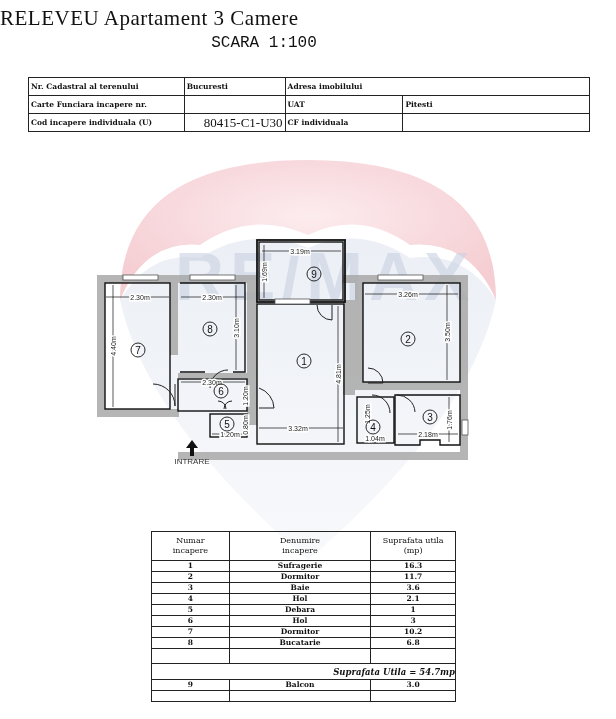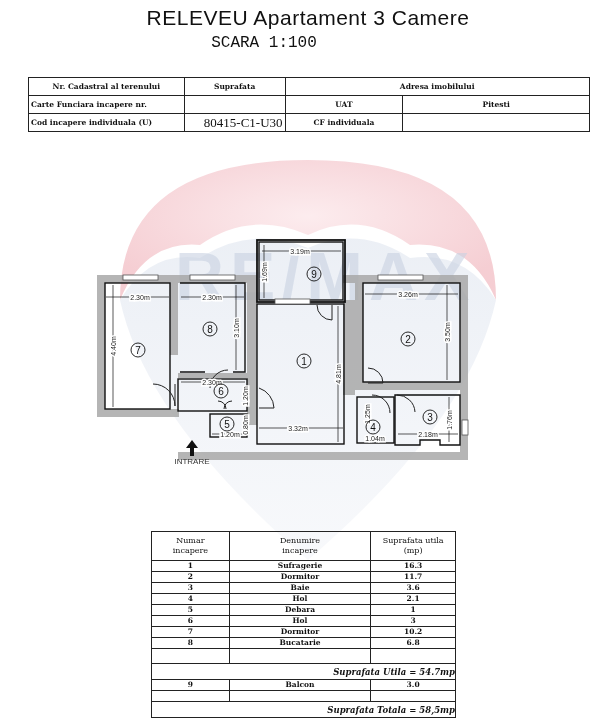--- a/index.html
+++ b/index.html
@@ -2,30 +2,30 @@
 <html><head>
 <meta charset="utf-8">
 <style>
   html, body { margin:0; padding:0; }
   body {
     width:616px; height:719px; position:relative; overflow:hidden;
     background:#ffffff; font-family:"DejaVu Serif", serif; color:#111;
   }
   .watermark { position:absolute; left:0; top:0; width:616px; height:719px; pointer-events:none; }
   .title {
-    position:absolute; top:6px; left:0; width:616px; text-align:center;
-    font-family:Liberation Sans, sans-serif; font-size:21px; letter-spacing:0.5px;
+    position:absolute; top:6px; left:0; width:616px; 
+    font-family:Liberation Serif, serif; font-size:21px; letter-spacing:0.5px;
   }
   .subtitle {
     position:absolute; top:34px; left:0; width:528px; text-align:center;
     font-family:"Liberation Mono", monospace; font-size:16px;
   }
   table { border-collapse:collapse; position:absolute; }
   .hdr { left:28px; top:77px; width:562px; font-family:"DejaVu Serif", serif; font-size:7.5px; font-weight:bold; }
-  .hdr td { border:1px solid #222; text-align:center; padding:0 2px; height:17px; }
+  .hdr td { border:1px solid #222; padding:0 2px; height:17px; }
   .hdr td.left { text-align:left; }
   .hdr td.big { font-family:"Liberation Serif", serif; font-weight:normal; font-size:13px; text-align:right; padding-left:4px; }
   .rooms { left:151px; top:531px; width:305px; font-size:7.5px; font-weight:bold; }
   .rooms td { border:1px solid #222; text-align:center; height:10px; padding:0; line-height:10px; }
   .rooms td.head { height:28px; font-weight:normal; font-size:8px; line-height:10px;margin-top:16px; }
   .rooms td.sum { font-style:italic; height:15px; font-size:8.5px;text-align:right; }
   .plan { position:absolute; left:0; top:0; }
 </style>
 </head>
 <body>
@@ -52,21 +52,21 @@
 <table class="hdr">
   <colgroup>
     <col style="width:156px">
       <col style="width:101px">
       <col style="width:118px">
       <col style="width:187px">
   </colgroup>
   <tbody>
       <tr>
     <td>Nr. Cadastral al terenului</td>
-    <td>Suprafata</td>
+    <td>Bucuresti</td>
     <td colspan="2">Adresa imobilului</td>
   </tr>
   <tr>
     <td class="left">Carte Funciara incapere nr.</td>
     <td></td>
     <td>UAT</td>
     <td>Pitesti</td>
   </tr>
   <tr>
     <td class="left">Cod incapere individuala (U)</td>
@@ -274,17 +274,14 @@
   <tr>
         <td>9</td>
         <td>Balcon</td>
         <td>3.0</td>
       </tr>
   <tr>
         <td style="height:10px"></td>
         <td></td>
         <td></td>
       </tr>
-  <tr>
-        <td colspan="3" class="sum">Suprafata Totala = 58,5mp</td>
-      </tr>
 </tbody>
   </table>
 
 </body></html>

